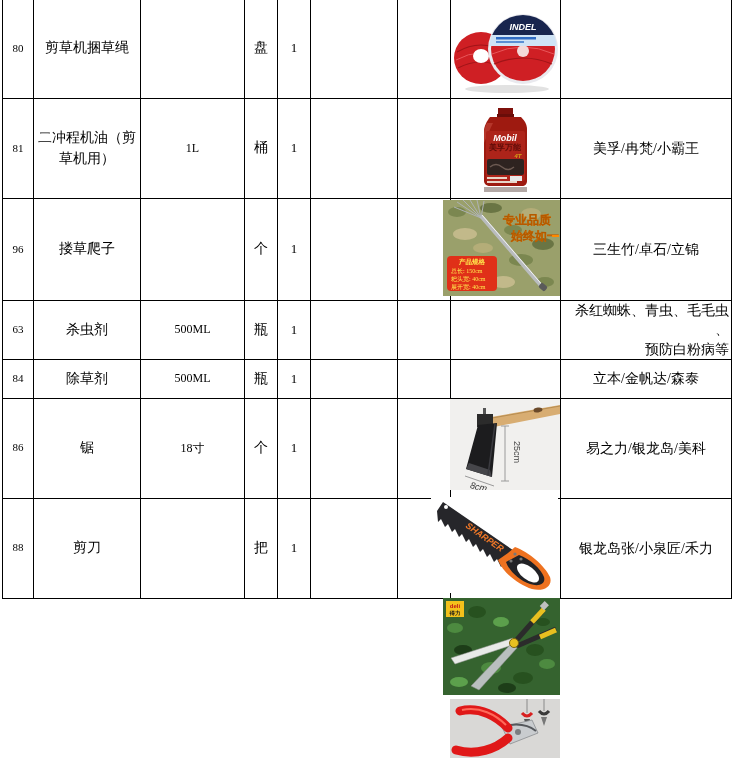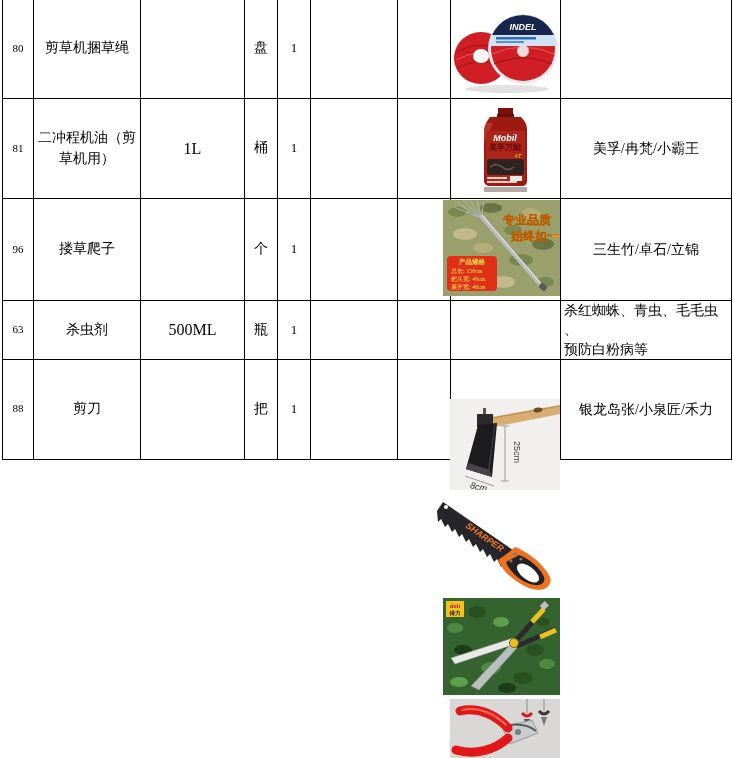--- a/index.html
+++ b/index.html
@@ -7,24 +7,24 @@
   body { font-family:"Liberation Serif","DejaVu Serif",serif; color:#000; }
   .page { position:relative; width:733px; height:758px; overflow:hidden; background:#fff; }
 
   table.grid { border-collapse:collapse; table-layout:fixed; position:absolute; left:2px; top:-2px; }
   .grid td {
     border:1px solid #000; text-align:center; vertical-align:middle;
     font-size:14px; line-height:1.45; padding:0 2px; word-break:break-all;
     overflow:hidden;
   }
   .grid td.c-brand { white-space:pre-line; line-height:1.38;margin-top:41px; }
-  .grid tr.r83 td.c-brand { text-align:left; padding-left:3px; }
+  .grid tr.r83 td.c-brand { text-align:right; padding-left:3px; }
   .grid td.c-no { font-size:11px; }
   .grid td.c-qty { font-size:13px; }
-  .grid td.c-spec { font-size:16px; }
+  .grid td.c-spec { font-size:12px; }
 
   .imgwrap { position:absolute; left:0; top:0; width:733px; height:534px; pointer-events:none; }
   .pimg { position:absolute; }
 </style>
 </head>
 <body>
 
 <div class="page">
 
   <table class="grid">
@@ -78,20 +78,42 @@
         <td class="c-name">杀虫剂</td>
         <td class="c-spec">500ML</td>
         <td class="c-unit">瓶</td>
         <td class="c-qty">1</td>
         <td class="c-f"></td>
         <td class="c-g"></td>
         <td class="c-img"></td>
         <td class="c-brand">杀红蜘蛛、青虫、毛毛虫
 、
 预防白粉病等</td>
+      </tr>
+      <tr class="r84" style="height:39px">
+        <td class="c-no">84</td>
+        <td class="c-name">除草剂</td>
+        <td class="c-spec">500ML</td>
+        <td class="c-unit">瓶</td>
+        <td class="c-qty">1</td>
+        <td class="c-f"></td>
+        <td class="c-g"></td>
+        <td class="c-img"></td>
+        <td class="c-brand">立本/金帆达/森泰</td>
+      </tr>
+      <tr class="r86" style="height:100px">
+        <td class="c-no">86</td>
+        <td class="c-name">锯</td>
+        <td class="c-spec">18寸</td>
+        <td class="c-unit">个</td>
+        <td class="c-qty">1</td>
+        <td class="c-f"></td>
+        <td class="c-g"></td>
+        <td class="c-img"></td>
+        <td class="c-brand">易之力/银龙岛/美科</td>
       </tr>
       <tr class="r88" style="height:100px">
         <td class="c-no">88</td>
         <td class="c-name">剪刀</td>
         <td class="c-spec"></td>
         <td class="c-unit">把</td>
         <td class="c-qty">1</td>
         <td class="c-f"></td>
         <td class="c-g"></td>
         <td class="c-img"></td>

